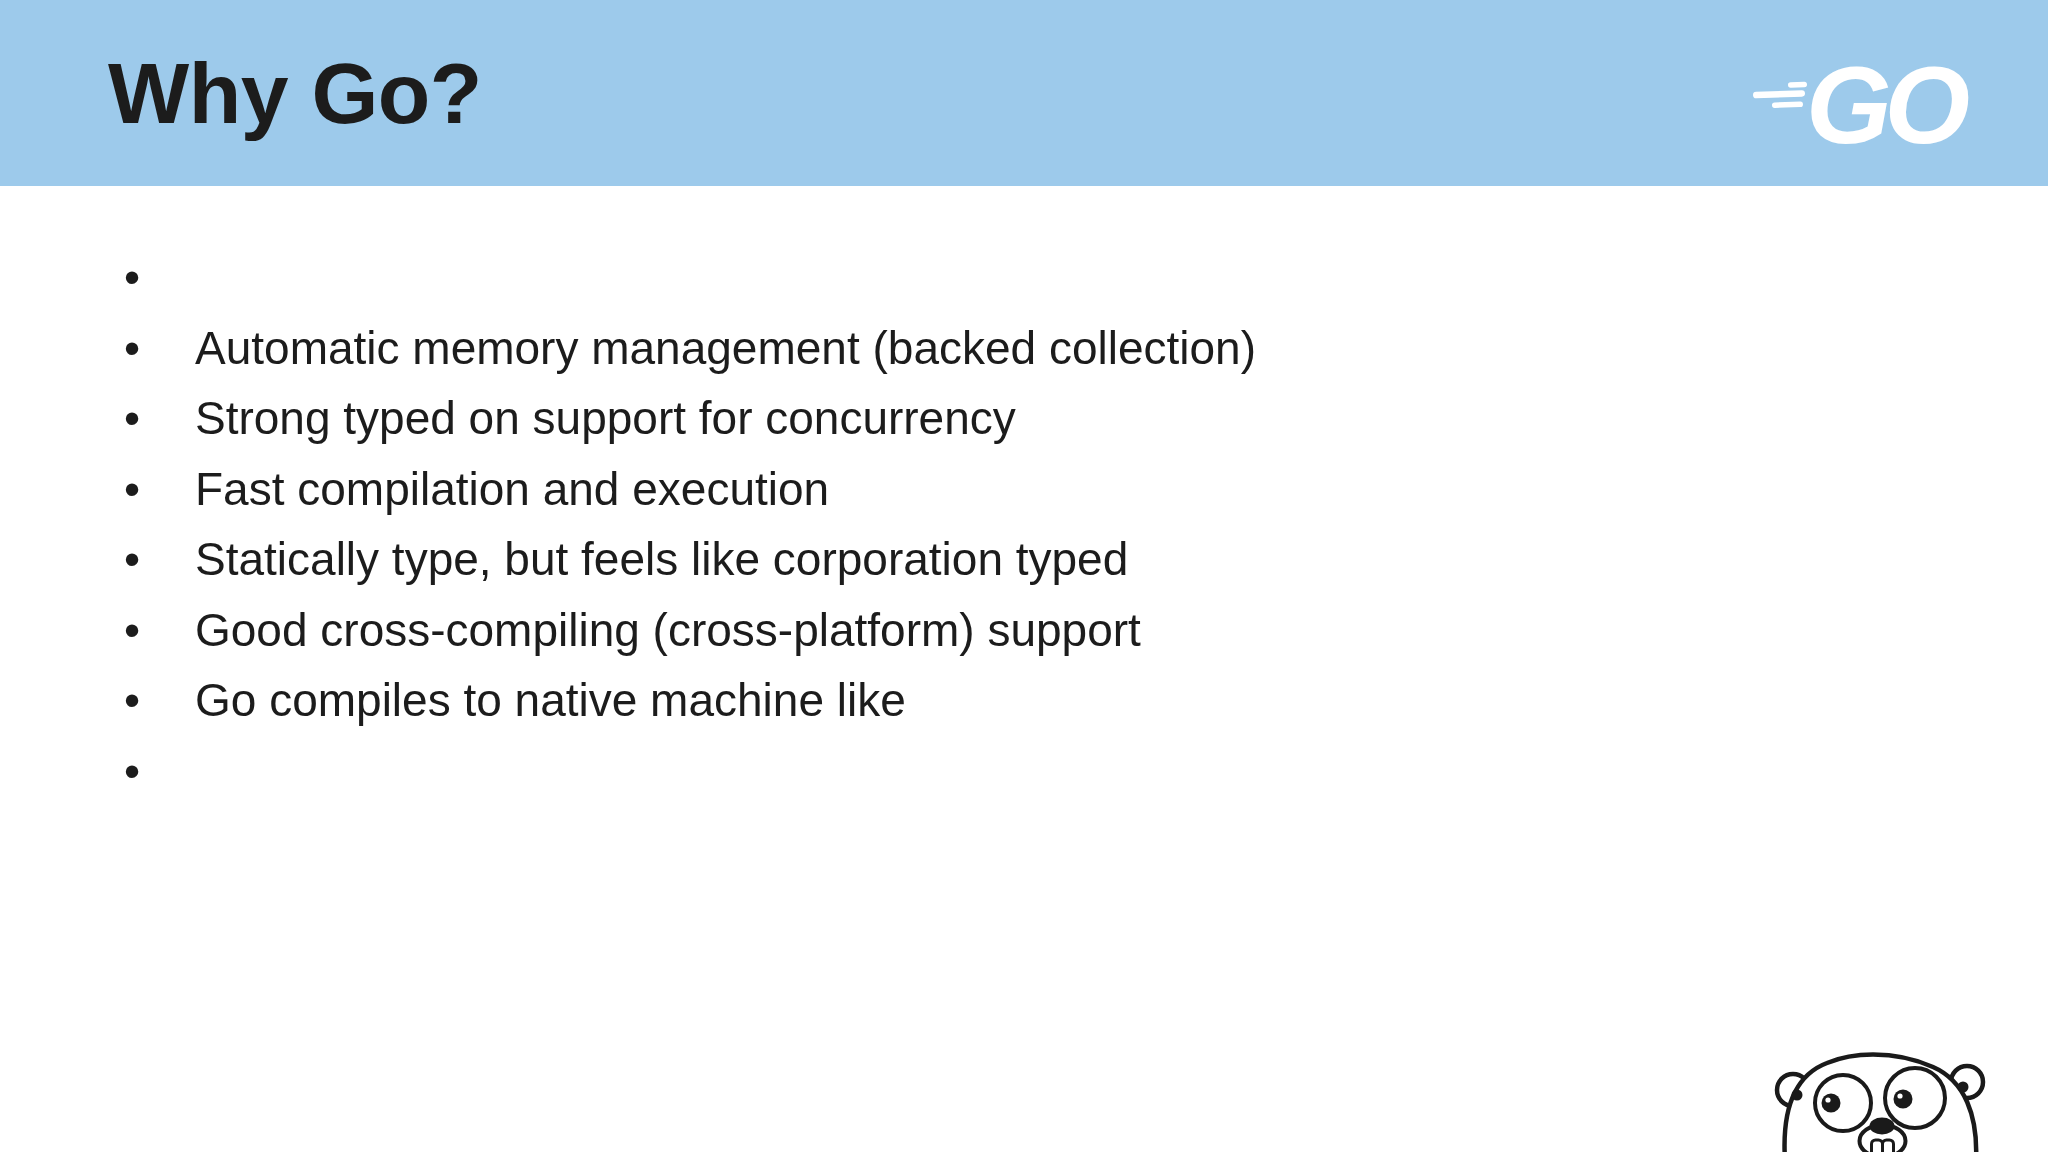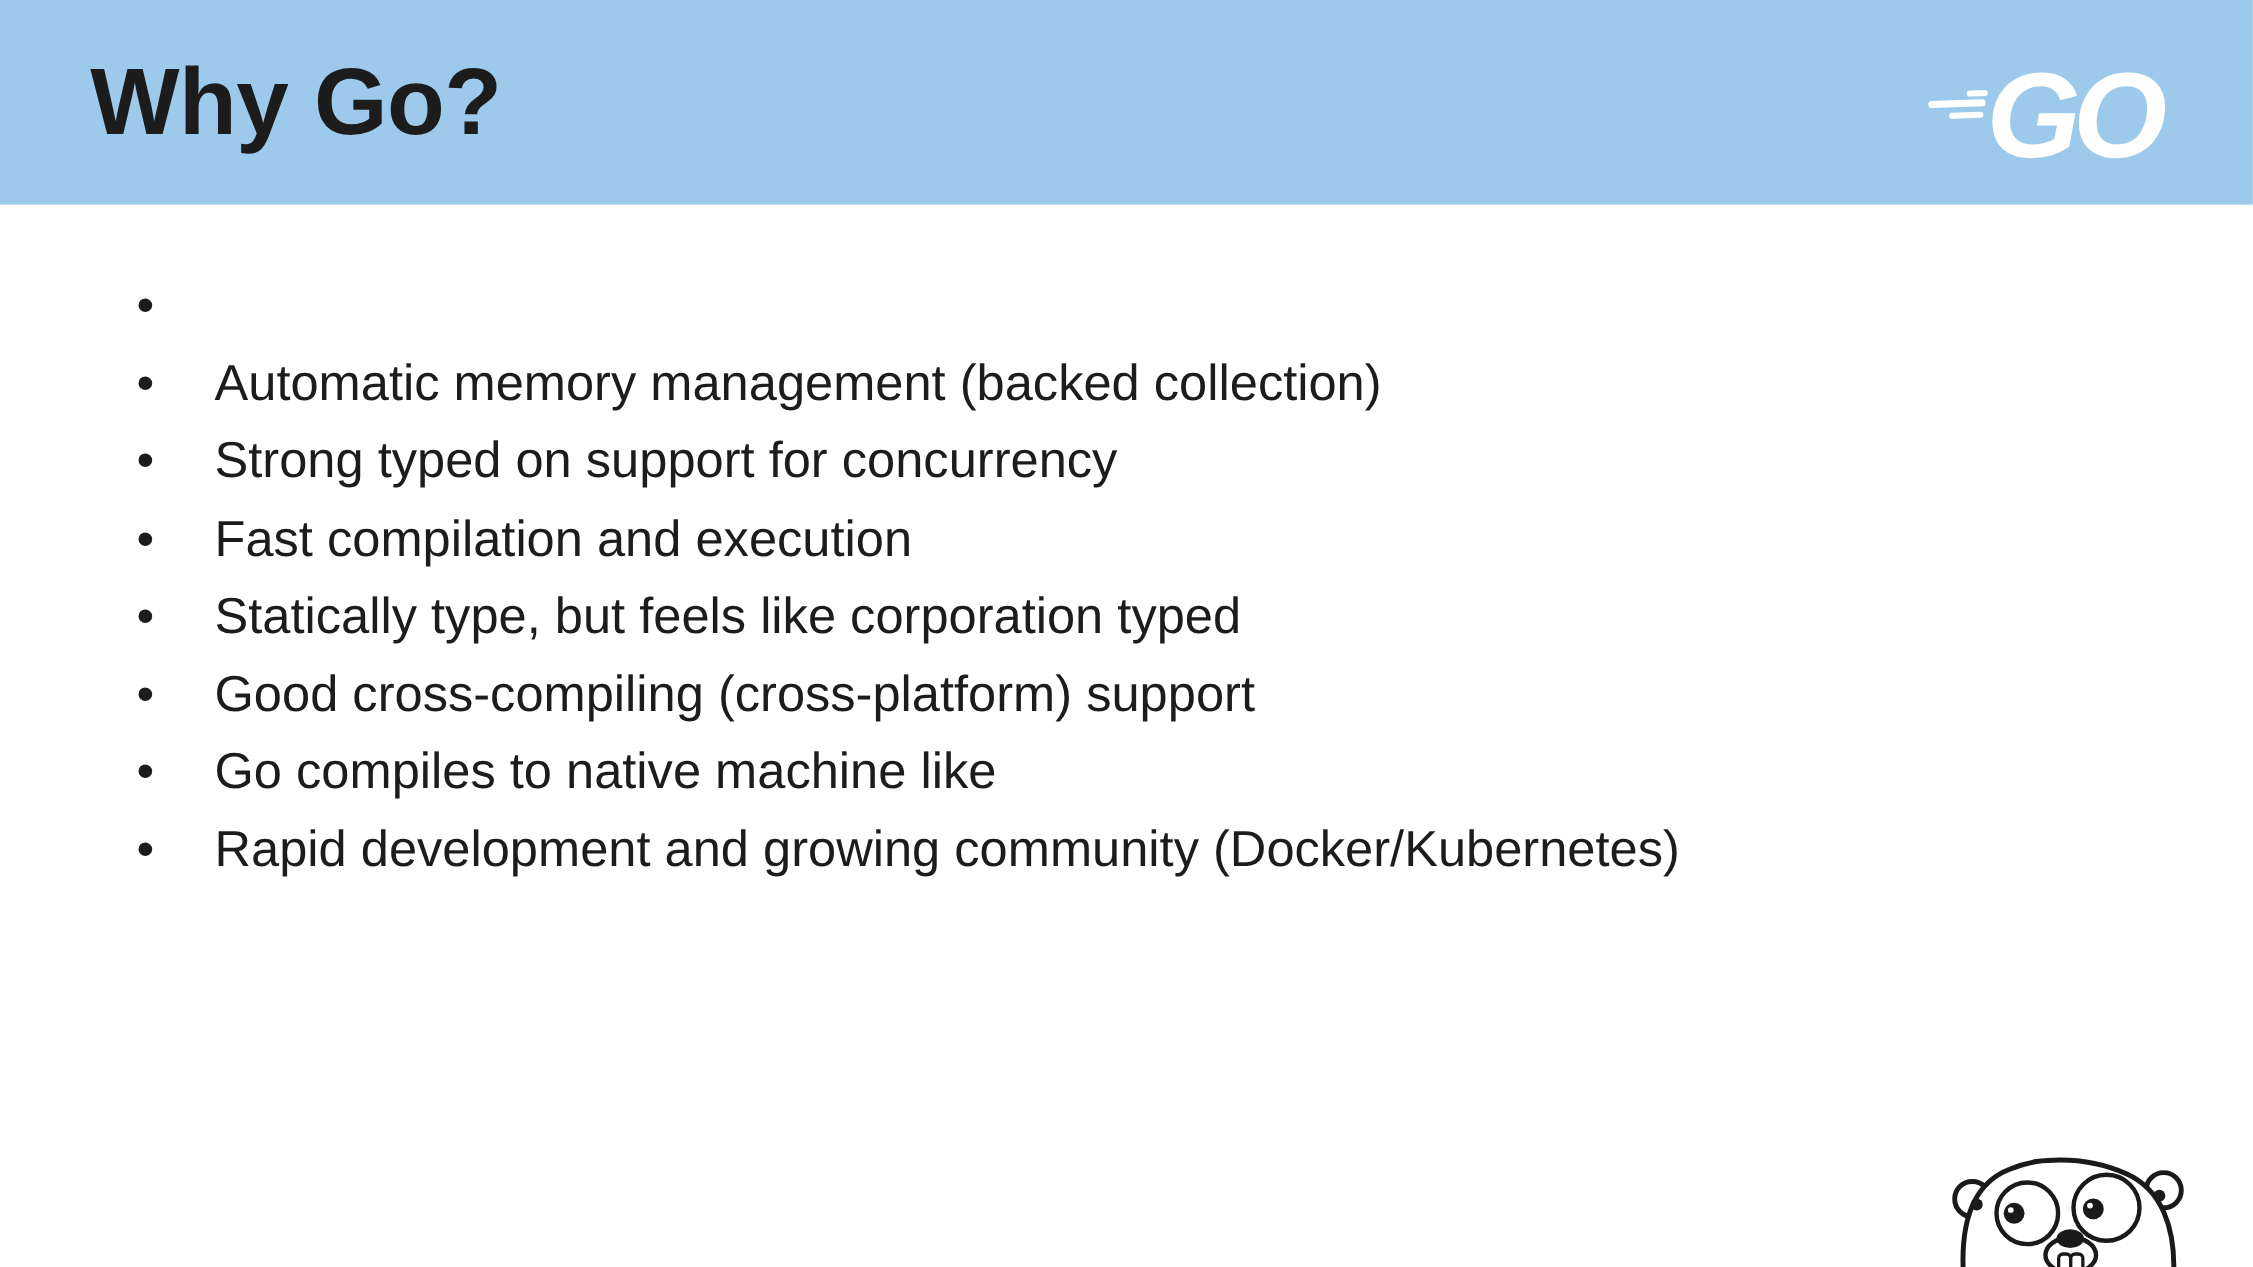--- a/index.html
+++ b/index.html
@@ -23,21 +23,21 @@
     position: absolute;
     top: 0;
     left: 0;
     width: 2048px;
     height: 186px;
     background-color: #9DCAEB;
     display: flex;
     align-items: center;
   }
   .title {
-    padding-left: 82px;
+    padding-left: 108px;
     font-size: 86px;
     font-weight: bold;
     color: #1C1C1C;
     letter-spacing: -0.5px;
     white-space: nowrap;
   }
   .go-logo {
     position: absolute;
     left: 1746px;
     top: 55px;
@@ -117,21 +117,20 @@
     <li>
       <span class="bullet-marker">•</span>
       <span>Good cross-compiling (cross-platform) support</span>
     </li>
     <li>
       <span class="bullet-marker">•</span>
       <span>Go compiles to native machine like</span>
     </li>
     <li>
       <span class="bullet-marker">•</span>
-      <span>Rapid development and growing community (Docker/Kubernetes)</span>
     </li>
   </ul>
 
   <svg class="gopher" viewBox="0 0 225 102" xmlns="http://www.w3.org/2000/svg">
 
     <circle cx="28" cy="40" r="16" fill="#FFFFFF" stroke="#1A1A1A" stroke-width="4.5"></circle>
     <circle cx="202" cy="32" r="16" fill="#FFFFFF" stroke="#1A1A1A" stroke-width="4.5"></circle>
 
     <path d="M 20 110 C 17 62, 28 26, 62 13 C 80 5.5, 94 4.5, 108 4.5
              C 128 4.5, 148 8, 168 17 C 200 31, 213 66, 211 110" fill="#FFFFFF" stroke="#1A1A1A" stroke-width="4.5"></path>

